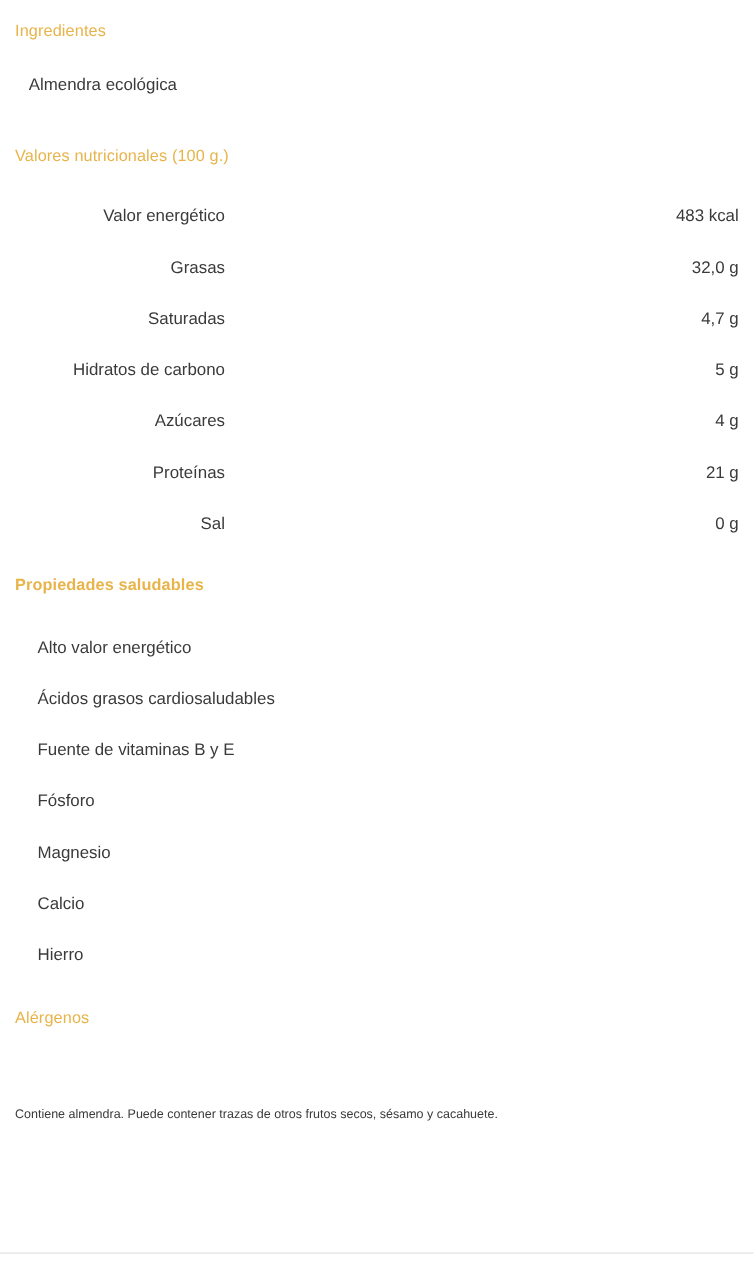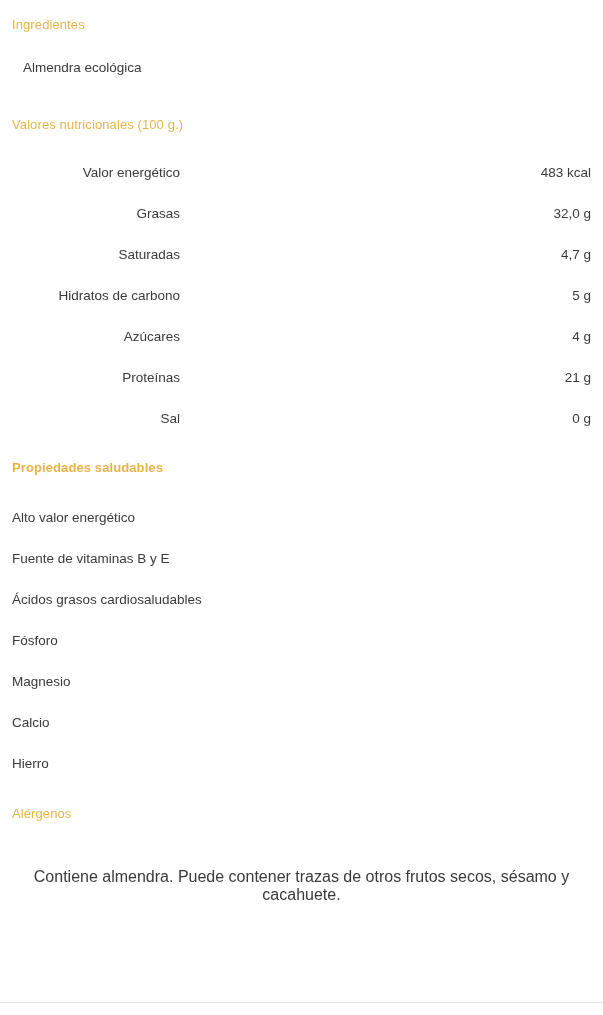--- a/index.html
+++ b/index.html
@@ -51,39 +51,38 @@
     height: 41px;
     vertical-align: middle;
   }
   .nutri-table td.k { width: 168px; }
   .nutri-table td.v { width: auto; }
 
   
   #s-propiedades .section-title { padding-top: 21px; font-weight: bold; }
   .prop-list {
     list-style: none;
-    margin: 0;
+    margin: 18px;
     padding: 0;
     margin-top: 22px;
   }
   .prop-list li {
     font-size: 13.5px;
     color: #3a3a3a;
     height: 41px;
     line-height: 41px;
   }
 
   
   #s-alergenos { margin-top: 22px; }
   #s-alergenos .section-title { padding-top: 0; }
   .allergen-text {
-    font-size: 16px;
+    font-size: 10px;
     color: #3a3a3a;
-    margin-top: 47px;
-    text-align: center;
+    margin-top: 65px;
   }
 
   .bottom-rule {
     position: absolute;
     left: 0;
     right: 0;
     bottom: 12px;
     height: 1px;
     background: #e2e2e2;
   }
@@ -131,22 +130,22 @@
           <td class="v">0 g</td>
         </tr>
       </tbody>
     </table>
   </section>
 
   <section id="s-propiedades">
     <div class="section-title">Propiedades saludables</div>
     <ul class="prop-list">
       <li>Alto valor energético</li>
+      <li>Ácidos grasos cardiosaludables</li>
       <li>Fuente de vitaminas B y E</li>
-      <li>Ácidos grasos cardiosaludables</li>
       <li>Fósforo</li>
       <li>Magnesio</li>
       <li>Calcio</li>
       <li>Hierro</li>
     </ul>
   </section>
 
   <section id="s-alergenos">
     <div class="section-title">Alérgenos</div>
     <div class="allergen-text">Contiene almendra. Puede contener trazas de otros frutos secos, sésamo y cacahuete.</div>

